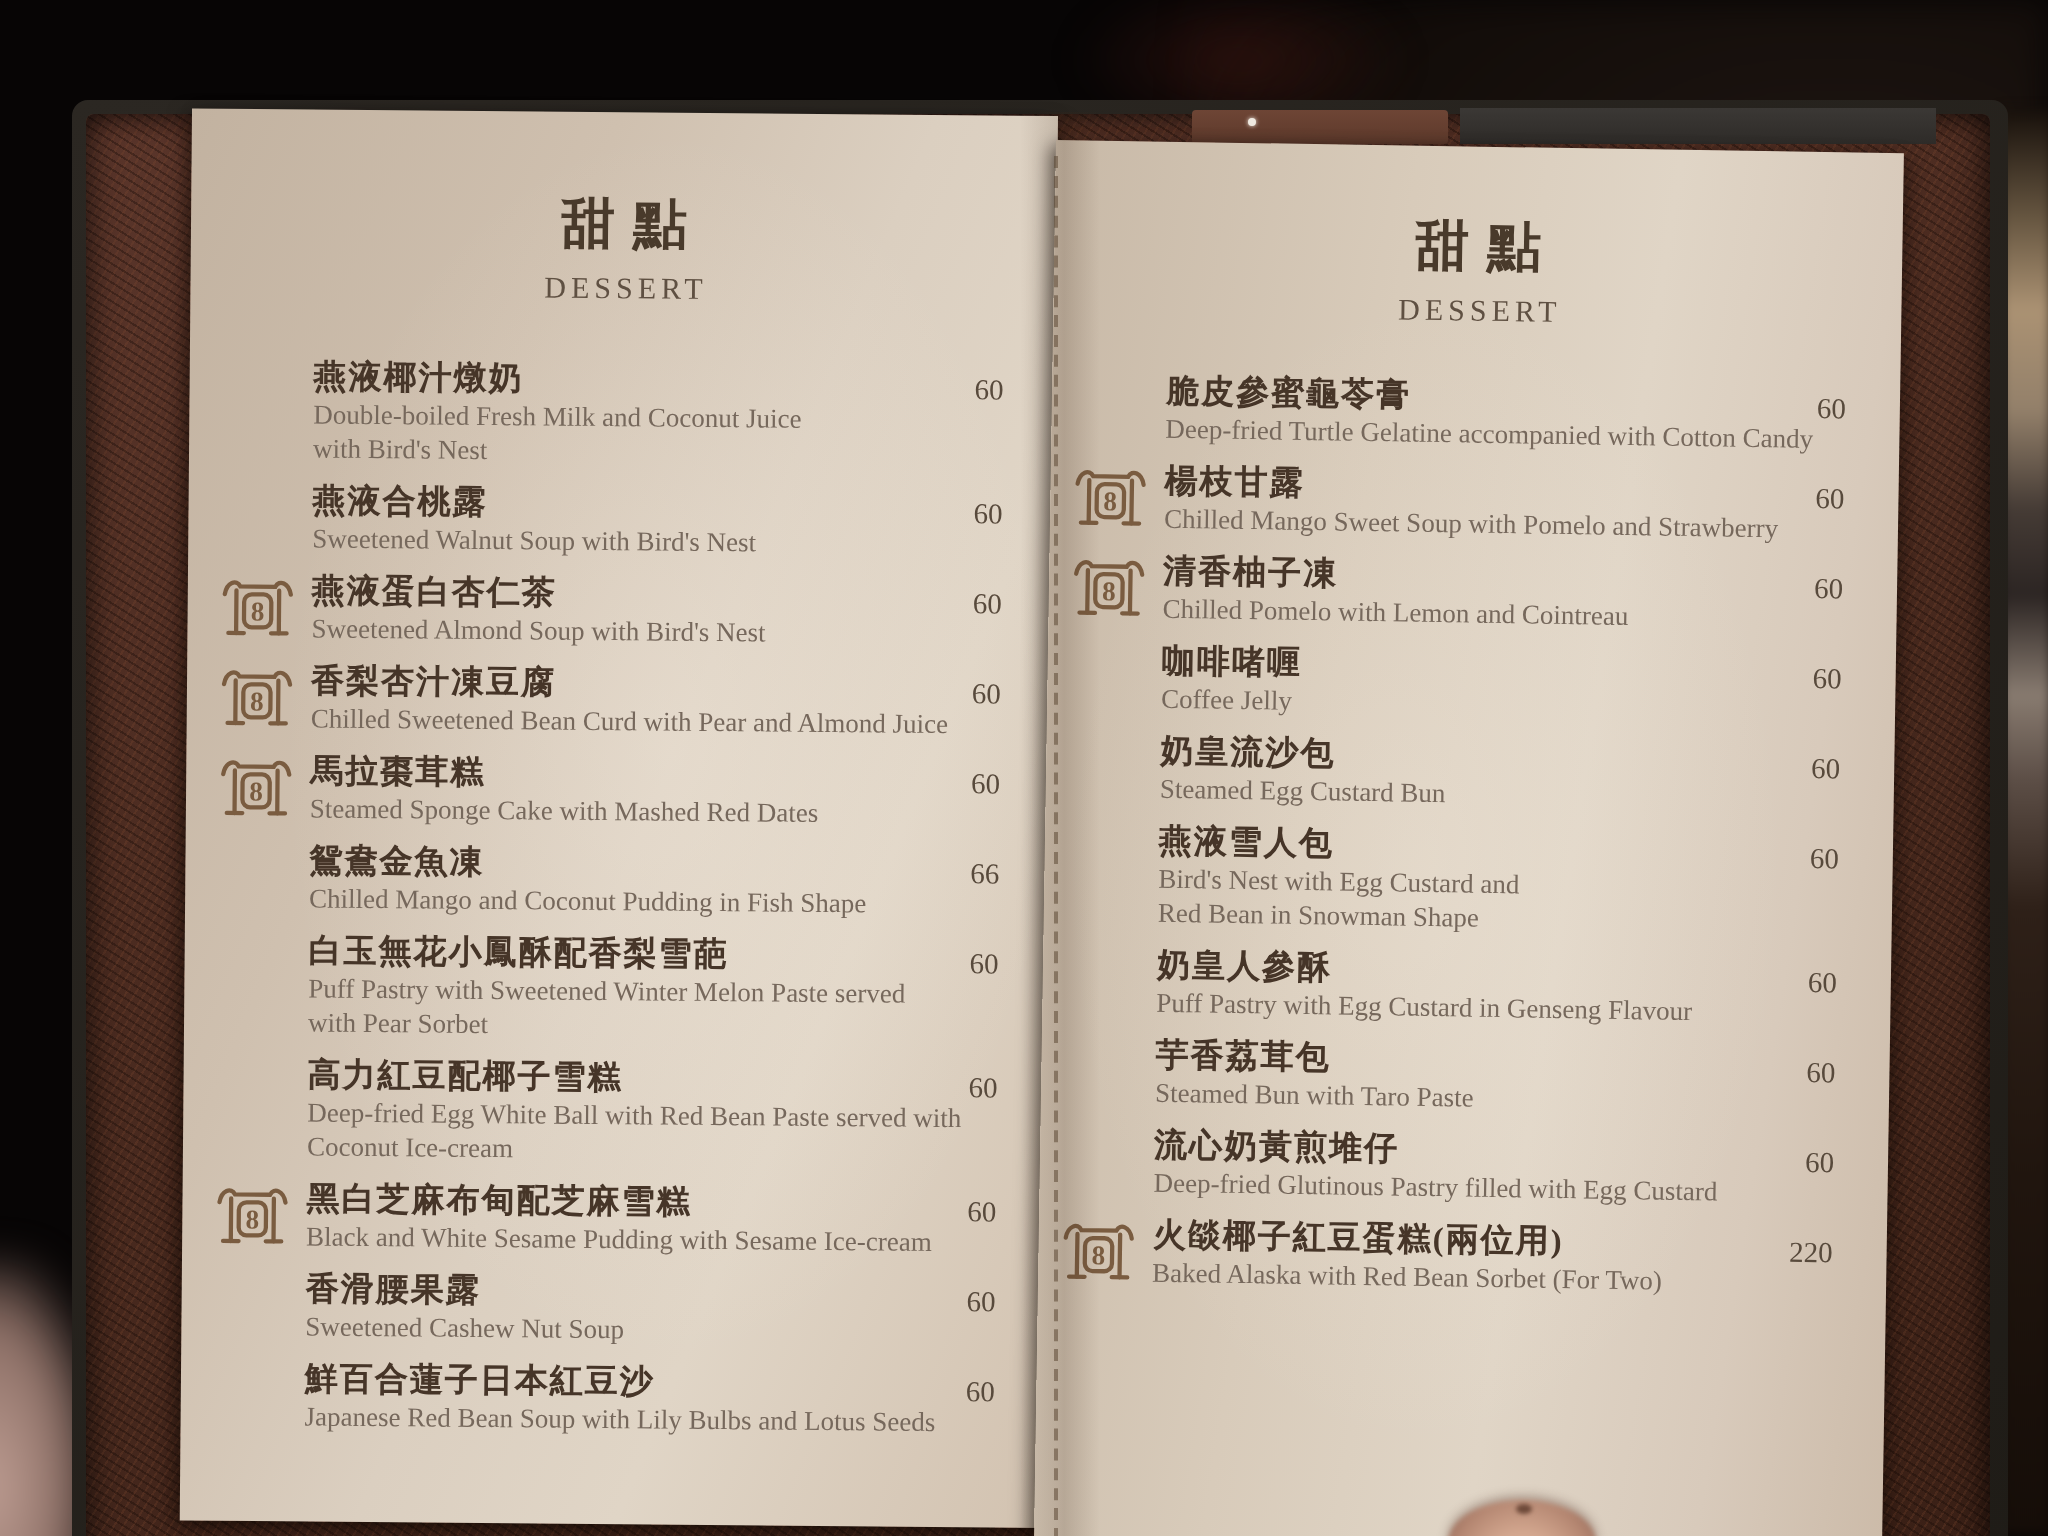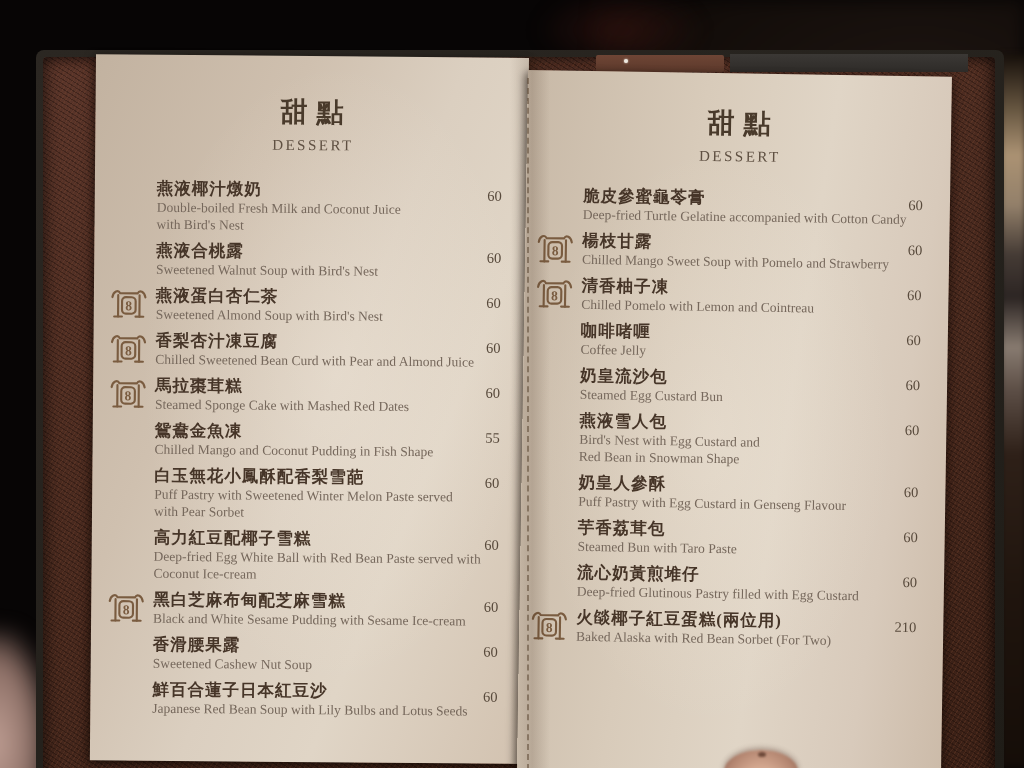--- a/index.html
+++ b/index.html
@@ -151,21 +151,21 @@
     <text x="19" y="24.5" text-anchor="middle" font-size="14" font-weight="bold" fill="#7a5c40" stroke="none" font-family="'Liberation Serif',serif">8</text>
   </svg>
 </span>
         <div class="zh">馬拉棗茸糕</div>
         <div class="en">Steamed Sponge Cake with Mashed Red Dates</div>
         <div class="price">60</div>
       </div>
       <div class="item">
         <div class="zh">鴛鴦金魚凍</div>
         <div class="en">Chilled Mango and Coconut Pudding in Fish Shape</div>
-        <div class="price">55</div>
+        <div class="price">66</div>
       </div>
       <div class="item">
         <div class="zh">白玉無花小鳳酥配香梨雪葩</div>
         <div class="en">Puff Pastry with Sweetened Winter Melon Paste served</div>
         <div class="en">with Pear Sorbet</div>
         <div class="price">60</div>
       </div>
       <div class="item">
         <div class="zh">高力紅豆配椰子雪糕</div>
         <div class="en">Deep-fried Egg White Ball with Red Bean Paste served with</div>
@@ -282,21 +282,21 @@
     <path d="M8 9 V31"></path>
               <path d="M30 9 V31"></path>
     <path d="M4 31 H12"></path>
               <path d="M26 31 H34"></path>
     <rect x="12" y="11" width="14" height="17" rx="4"></rect>
     <text x="19" y="24.5" text-anchor="middle" font-size="14" font-weight="bold" fill="#7a5c40" stroke="none" font-family="'Liberation Serif',serif">8</text>
   </svg>
 </span>
         <div class="zh">火燄椰子紅豆蛋糕(兩位用)</div>
         <div class="en">Baked Alaska with Red Bean Sorbet (For Two)</div>
-        <div class="price">210</div>
+        <div class="price">220</div>
       </div>
     </div>
   </div>
 
   <div class="gutter-shadow"></div>
   <div class="stitch"></div>
 </div>
 
 <div class="finger"></div>
 <div class="finger-nail"></div>

